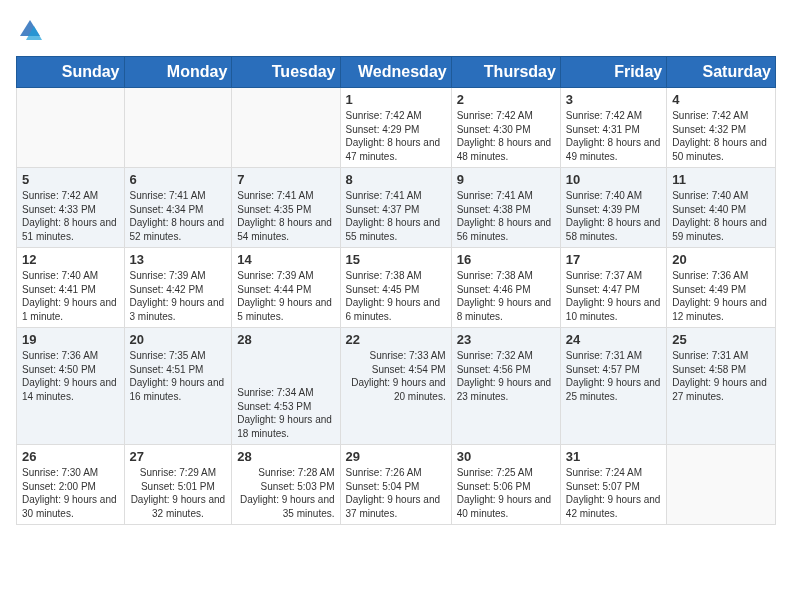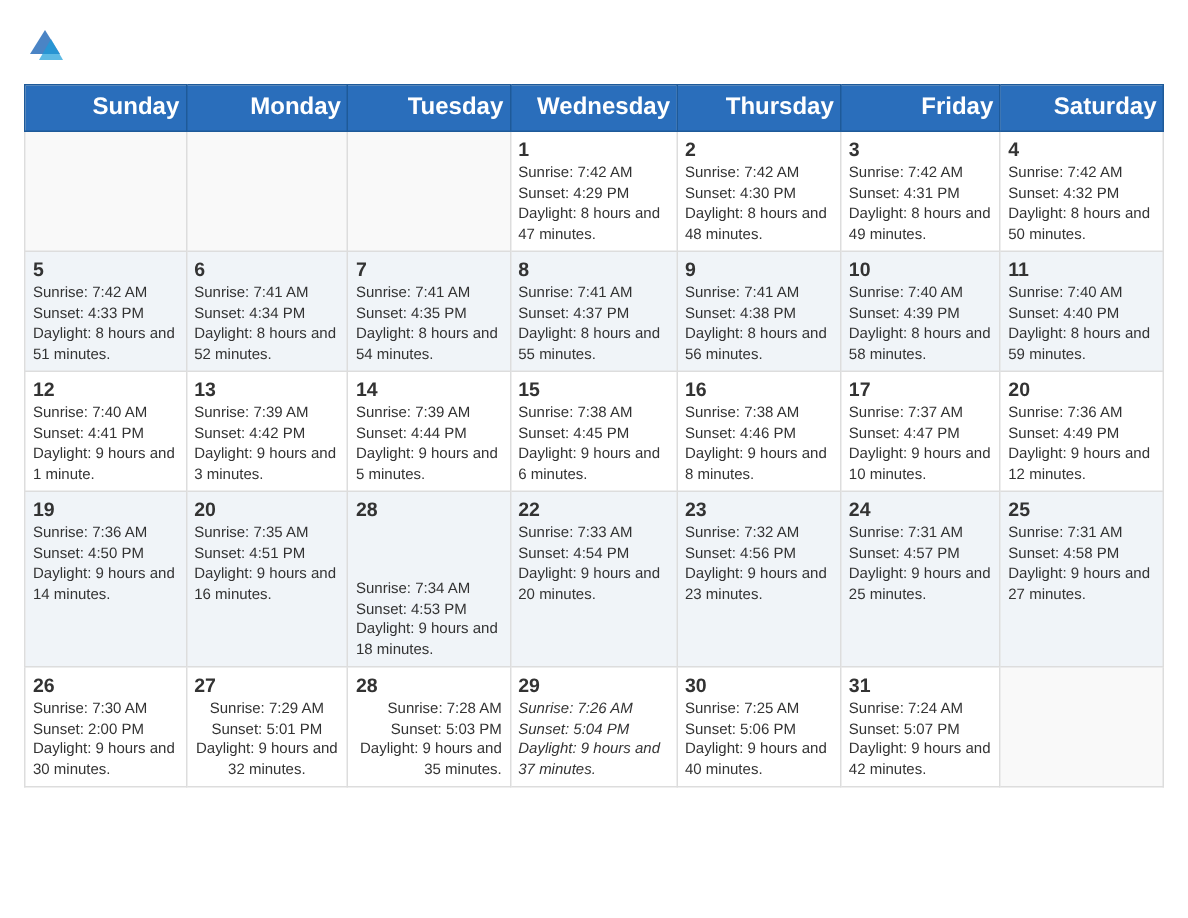--- a/index.html
+++ b/index.html
@@ -259,21 +259,21 @@
 Daylight: 9 hours and 16 minutes.</div>
         </td>
         <td>
           <div class="day-number">28</div>
           <div class="day-info" style="white-space: pre-line; margin-top: 39px;">Sunrise: 7:34 AM
 Sunset: 4:53 PM
 Daylight: 9 hours and 18 minutes.</div>
         </td>
         <td>
           <div class="day-number">22</div>
-          <div class="day-info" style="white-space: pre-line;">Sunrise: 7:33 AM
+          <div class="day-info" style="white-space: pre-line; text-align: right;">Sunrise: 7:33 AM
 Sunset: 4:54 PM
 Daylight: 9 hours and 20 minutes.</div>
         </td>
         <td>
           <div class="day-number">23</div>
           <div class="day-info" style="white-space: pre-line;">Sunrise: 7:32 AM
 Sunset: 4:56 PM
 Daylight: 9 hours and 23 minutes.</div>
         </td>
         <td>
@@ -303,21 +303,21 @@
 Daylight: 9 hours and 32 minutes.</div>
         </td>
         <td>
           <div class="day-number">28</div>
           <div class="day-info" style="white-space: pre-line; text-align: right;">Sunrise: 7:28 AM
 Sunset: 5:03 PM
 Daylight: 9 hours and 35 minutes.</div>
         </td>
         <td>
           <div class="day-number">29</div>
-          <div class="day-info" style="white-space: pre-line; font-style: italic;">Sunrise: 7:26 AM
+          <div class="day-info" style="white-space: pre-line;">Sunrise: 7:26 AM
 Sunset: 5:04 PM
 Daylight: 9 hours and 37 minutes.</div>
         </td>
         <td>
           <div class="day-number">30</div>
           <div class="day-info" style="white-space: pre-line;">Sunrise: 7:25 AM
 Sunset: 5:06 PM
 Daylight: 9 hours and 40 minutes.</div>
         </td>
         <td>

